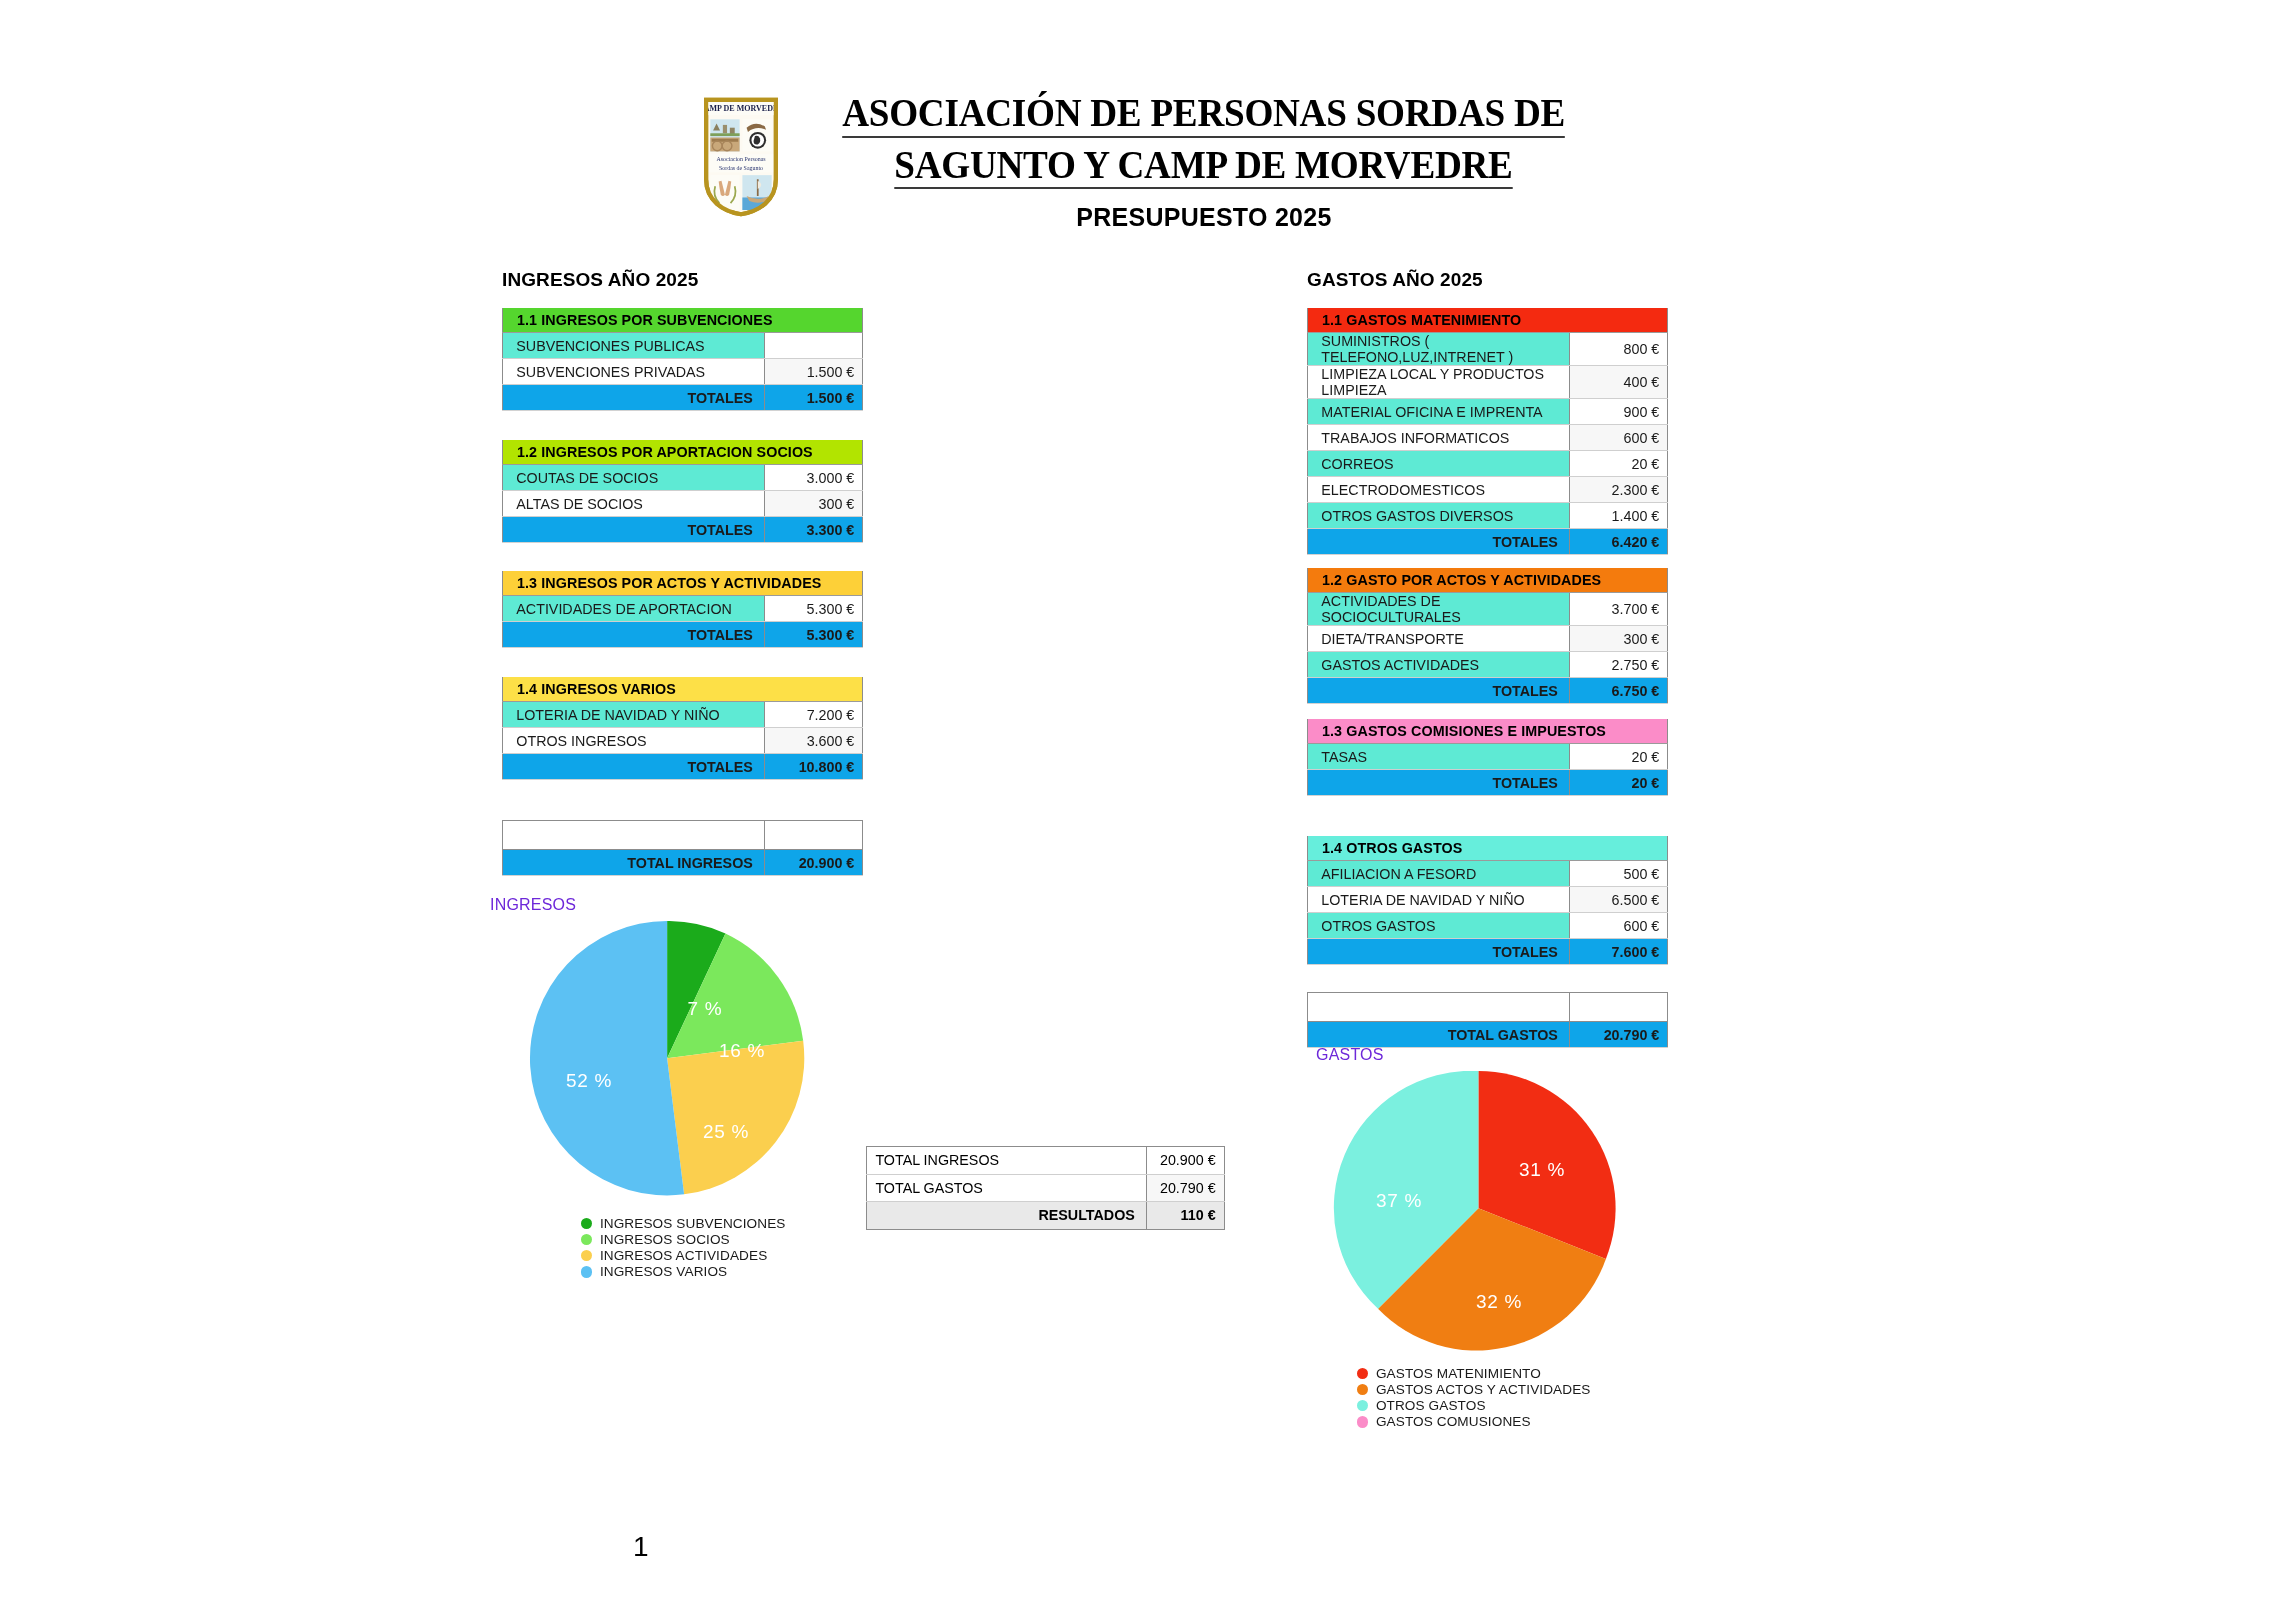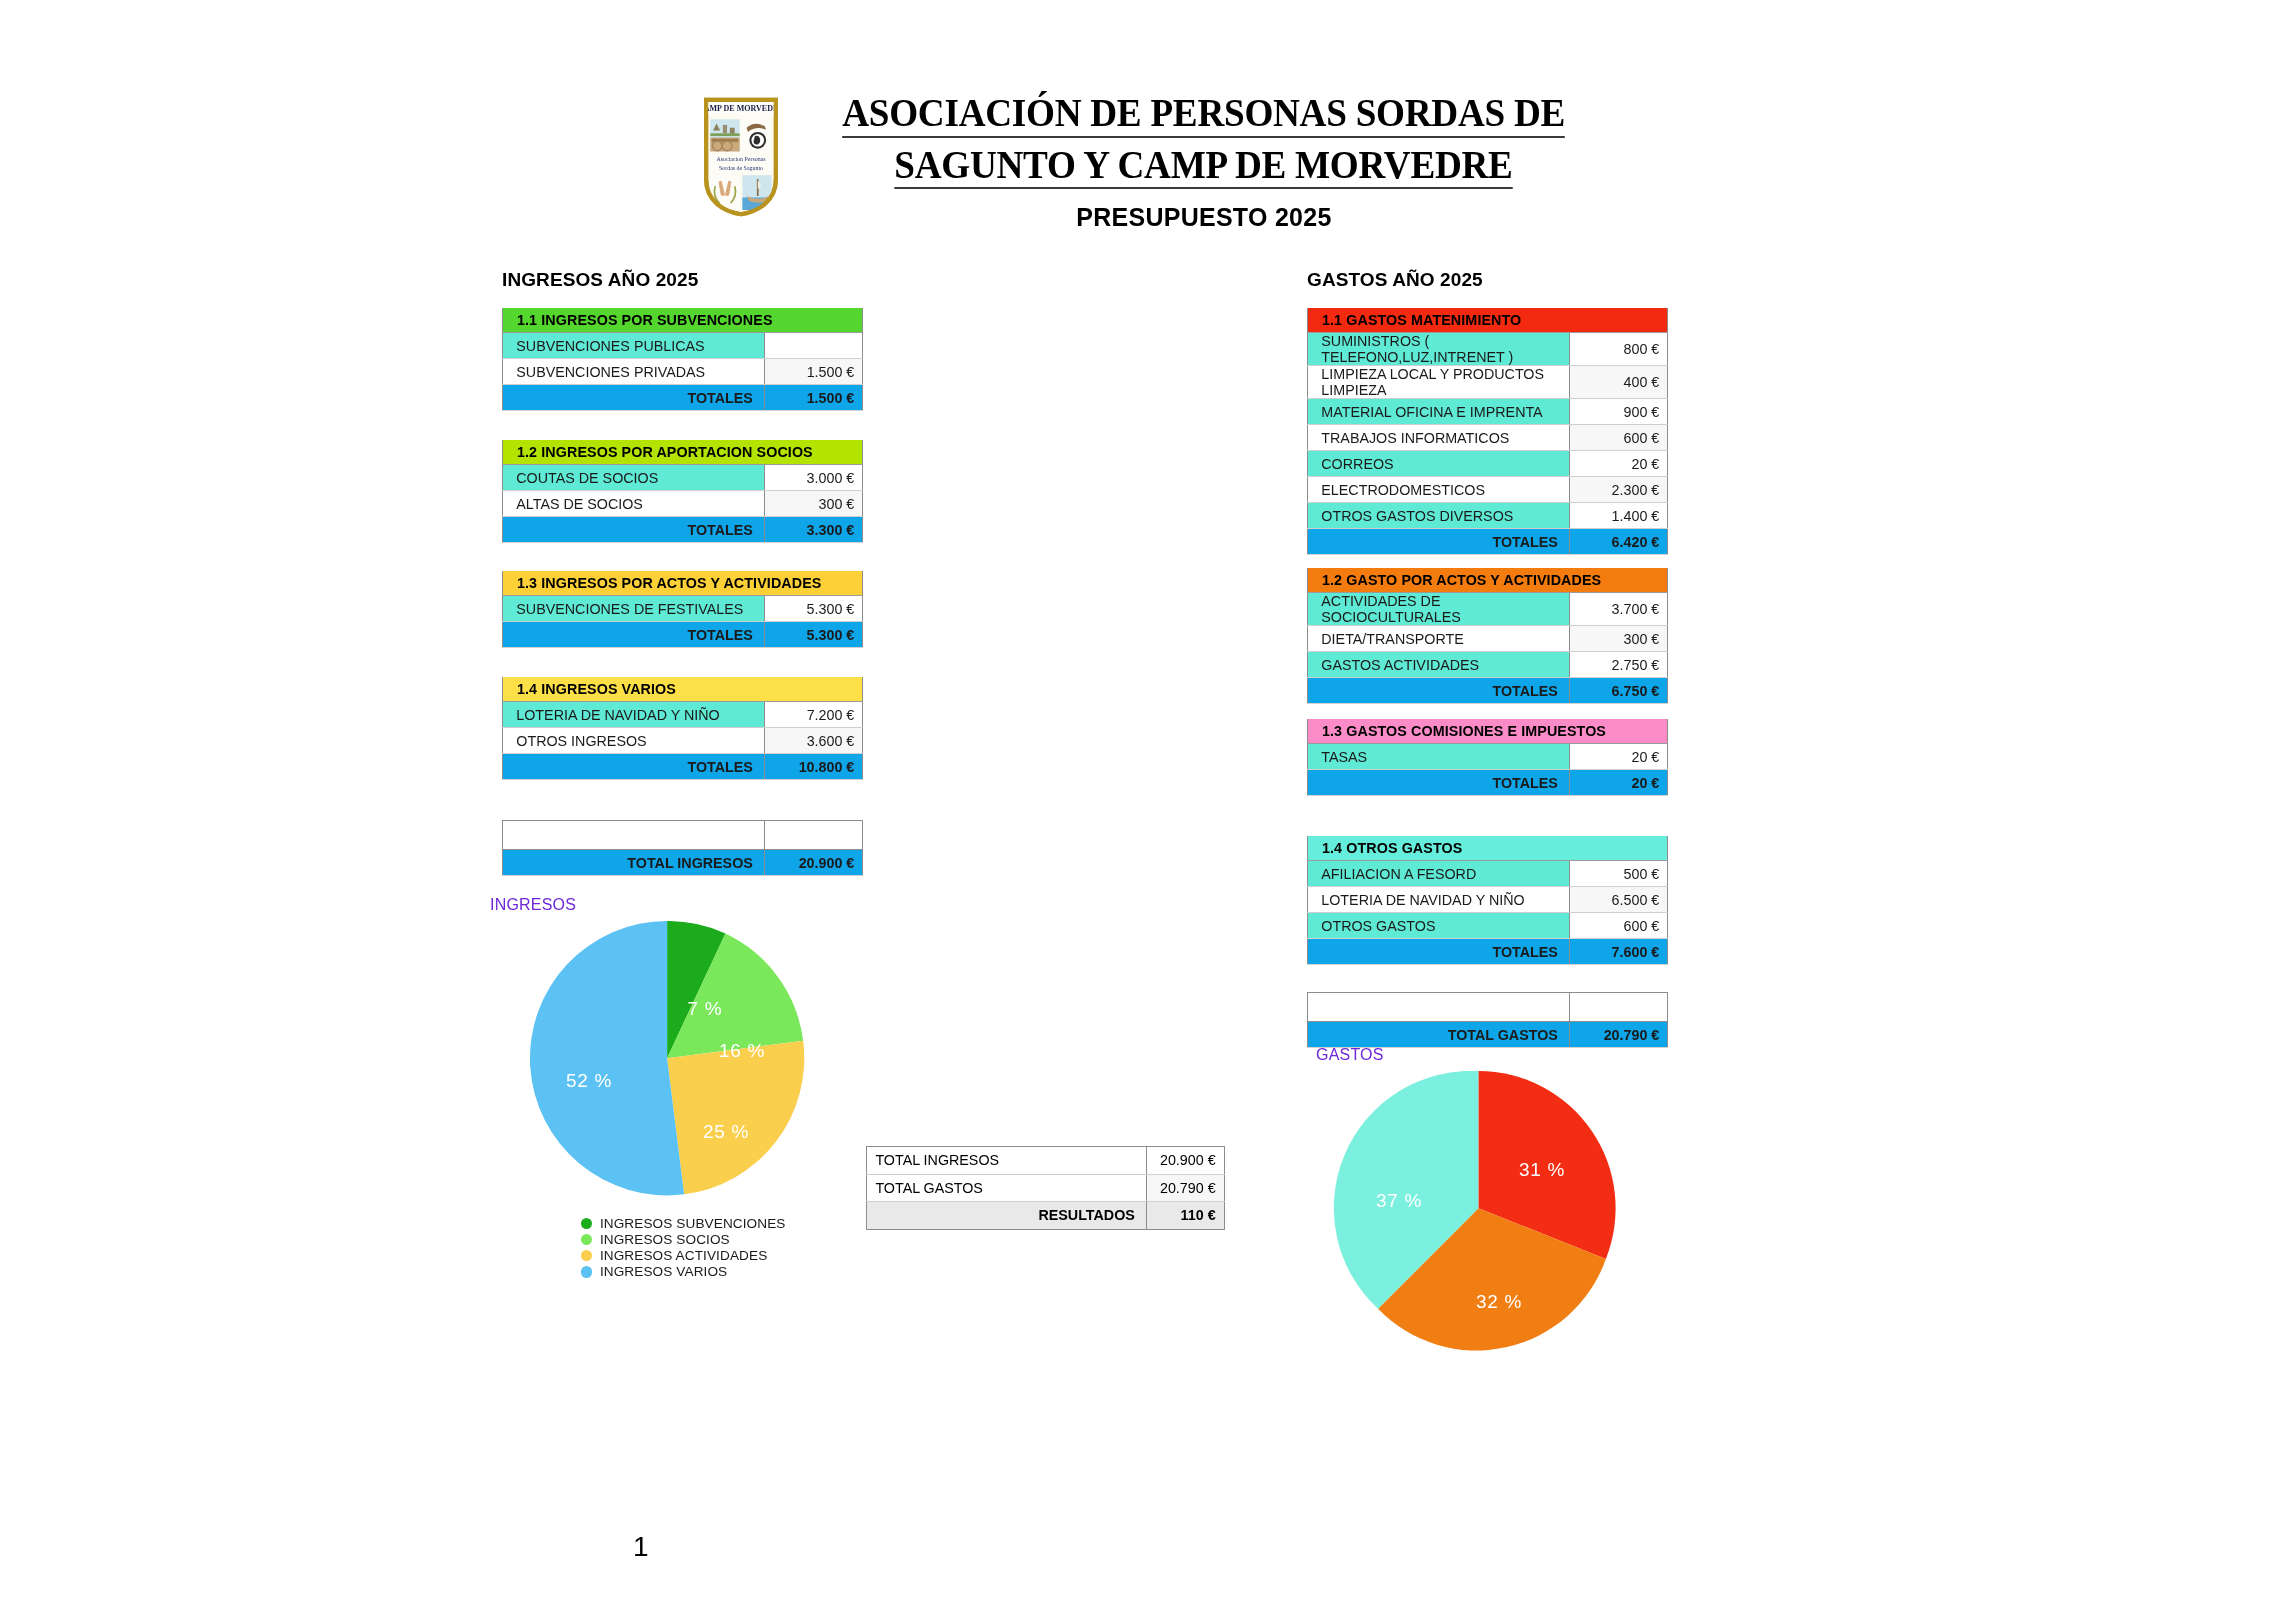--- a/index.html
+++ b/index.html
@@ -338,21 +338,21 @@
   <table class="tbl outer" style="left:502px; top:571px; width:360px;border-radius:25px;">
     <colgroup>
         <col style="width:262px">
         <col style="width:98px">
       </colgroup>
     <tbody>
       <tr class="hdr" style="background:#FDD038;">
         <td colspan="2">1.3 INGRESOS POR  ACTOS Y ACTIVIDADES</td>
       </tr>
       <tr class="row">
-        <td class="lbl">SUBVENCIONES DE FESTIVALES</td>
+        <td class="lbl">ACTIVIDADES DE APORTACION</td>
         <td class="val">5.300 €</td>
       </tr>
       <tr class="tot">
         <td class="lbl">TOTALES</td>
         <td class="val">5.300 €</td>
       </tr>
     </tbody>
   </table>
 
   <table class="tbl outer" style="left:502px; top:677px; width:360px;">
@@ -600,18 +600,36 @@
         <path d="M232 196 L232 0 A196 196 0 0 1 414.1 268.5 Z" fill="#F22D13"></path>
 
         <path d="M232 196 L414.1 268.5 A196 196 0 0 1 88.6 339.8 Z" fill="#F07E12"></path>
 
         <path d="M232 196 L88.6 339.8 A196 196 0 0 1 232 0 Z" fill="#7BF0DF"></path>
       </svg>
       <div class="slice-label" style="left:226px; top:99px;">31 %</div>
       <div class="slice-label" style="left:183px; top:231px;">32 %</div>
       <div class="slice-label" style="left:83px; top:130px;">37 %</div>
     </div>
+    <div class="legend" style="margin-left:41px;">
+      <div class="legend-row">
+        <span class="legend-dot" style="background:#F22D13;"></span>
+        <span class="legend-label">GASTOS MATENIMIENTO</span>
+      </div>
+      <div class="legend-row">
+        <span class="legend-dot" style="background:#F07E12;"></span>
+        <span class="legend-label">GASTOS ACTOS Y ACTIVIDADES</span>
+      </div>
+      <div class="legend-row">
+        <span class="legend-dot" style="background:#7BF0DF;"></span>
+        <span class="legend-label">OTROS GASTOS</span>
+      </div>
+      <div class="legend-row">
+        <span class="legend-dot" style="background:#FB8CC8;"></span>
+        <span class="legend-label">GASTOS COMUSIONES</span>
+      </div>
+    </div>
   </div>
 
   <div class="page-num">1</div>
 
 </div>
 
 
 </body></html>

